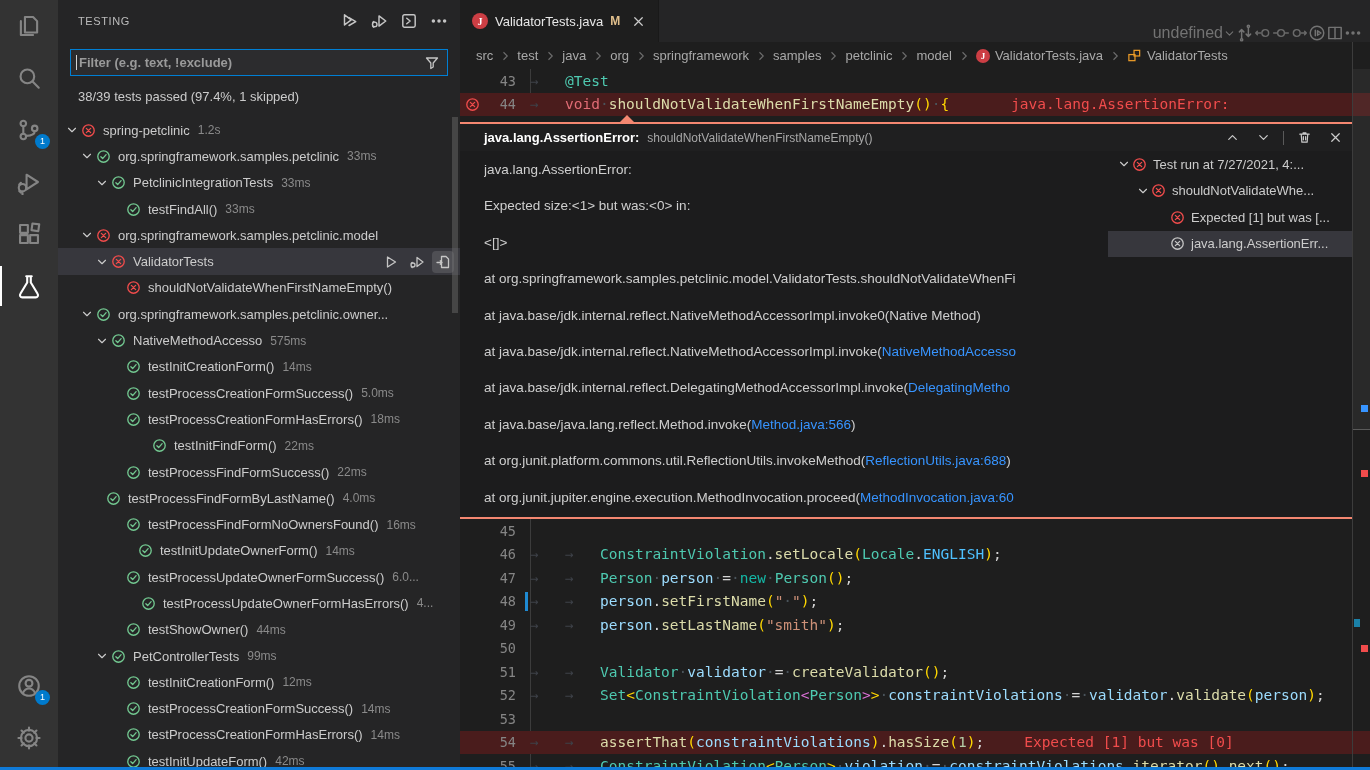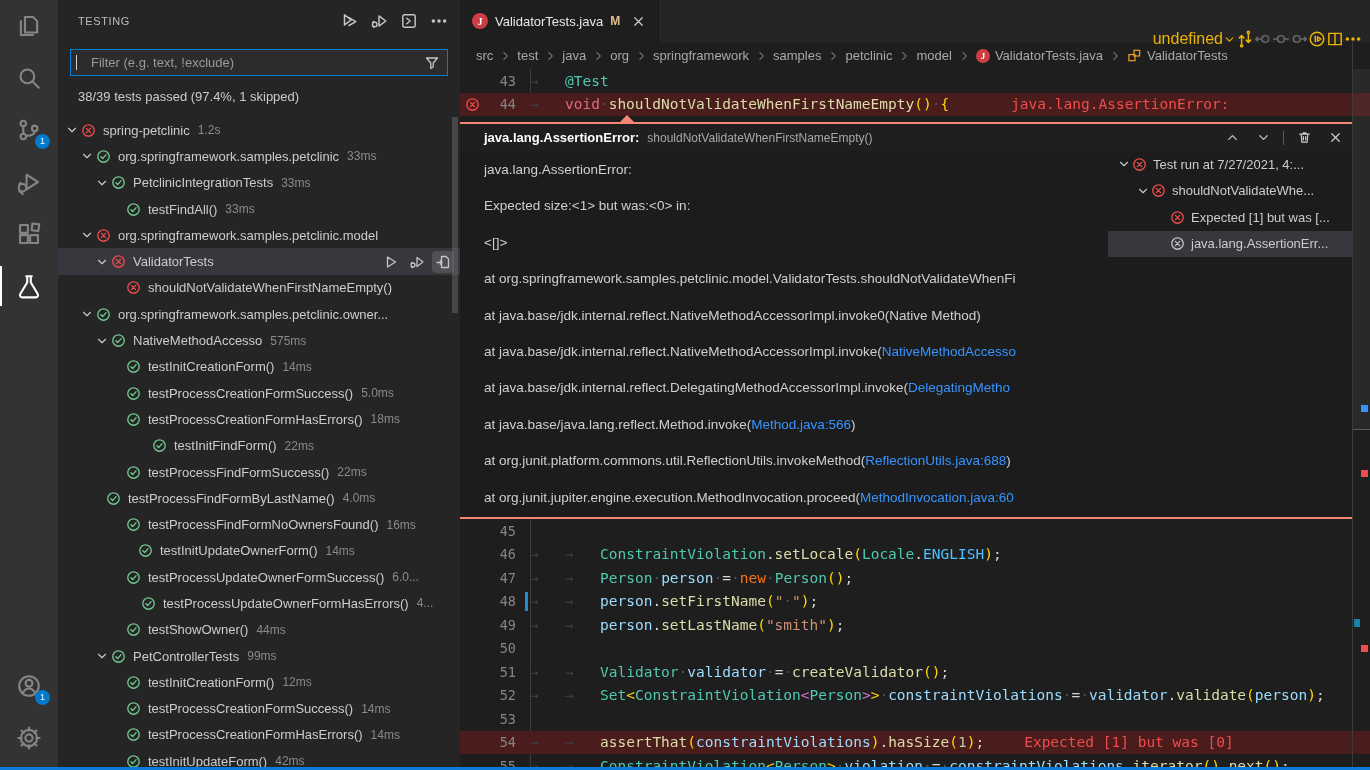--- a/index.html
+++ b/index.html
@@ -17,21 +17,21 @@
 
   
   .sidebar{position:absolute;left:58px;top:0;width:402px;height:770px;background:#252526;overflow:hidden;}
   .side-head{position:relative;height:42px;display:flex;align-items:center;}
   .side-title{margin-left:20px;font-size:11px;letter-spacing:.6px;color:#bcbcbc;}
   .side-actions{position:absolute;right:10px;top:0;height:42px;display:flex;align-items:center;gap:8px;color:#c5c5c5;}
   .sa-btn{width:22px;height:22px;display:flex;align-items:center;justify-content:center;border-radius:4px;cursor:pointer;}
   .filter-box{position:absolute;left:12px;right:12px;top:49px;height:27px;background:#2c2c2e;border:1px solid #007fd4;
     display:flex;align-items:center;box-sizing:border-box;}
   .filter-caret{width:1px;height:15px;background:#d4d4d4;margin-left:5px;}
-  .filter-ph{margin-left:14px;font-size:13px;color:#9a9a9a;flex:1;white-space:nowrap;overflow:hidden;}
+  .filter-ph{margin-left:2px;font-size:13px;color:#9a9a9a;flex:1;white-space:nowrap;overflow:hidden;font-weight:bold;}
   .filter-ic{margin-right:7px;color:#c5c5c5;display:flex;}
   .side-status{position:absolute;left:20px;top:89px;font-size:13px;color:#cccccc;}
   .tree{position:absolute;left:0;right:0;top:117px;bottom:2px;overflow:hidden;}
   .trow{position:relative;height:26.3px;display:flex;align-items:center;white-space:nowrap;cursor:pointer;color:#cccccc;font-size:13px;}
   .trow.sel{background:#37373d;}
   .tw{width:16px;display:flex;align-items:center;justify-content:center;flex:none;color:#cccccc;}
   .ticon{width:17px;display:flex;align-items:center;justify-content:center;flex:none;margin-right:6px;}
   .tlabel{overflow:hidden;text-overflow:ellipsis;text-align:center;}
   .tdur{margin-left:8px;font-size:12px;color:#8a8a8a;flex:none;}
   .trow-actions{position:absolute;right:6px;top:0;height:100%;display:flex;align-items:center;gap:4px;color:#c5c5c5;}
@@ -41,21 +41,21 @@
 
   
   .editor{position:absolute;left:460px;top:0;width:910px;height:770px;background:#1e1e1e;}
   .tabbar{position:absolute;left:0;top:0;right:0;height:42px;background:#252526;display:flex;}
   .tab{height:42px;background:#1e1e1e;display:flex;align-items:center;padding:0 12px;gap:7px;cursor:pointer;border-right:1px solid #191919;}
   .tab-label{font-size:13px;color:#e8e8e8;}
   .tab-m{font-size:12px;font-weight:bold;color:#e2c08d;}
   .tab-x{color:#cccccc;margin-left:4px;display:flex;}
   .jicon{width:16px;height:16px;border-radius:50%;background:#cc3e44;color:#fff;font-size:10px;font-weight:bold;
     display:flex;align-items:center;justify-content:center;font-family:"Liberation Serif",serif;}
-  .ed-actions{position:absolute;right:8px;top:18px;height:42px;display:flex;align-items:center;color:#eab308;}
+  .ed-actions{position:absolute;right:8px;top:12px;height:42px;display:flex;align-items:center;color:#737373;}
   .ea{display:flex;align-items:center;justify-content:center;cursor:pointer;}
   .ea.dis{color:#6a6a6a;}
   .breadcrumbs{position:absolute;left:0;top:42px;right:0;height:27px;display:flex;align-items:center;
     font-size:13px;color:#a9a9a9;padding-left:16px;gap:3px;white-space:nowrap;overflow:hidden;}
   .bc-sep{color:#6e6e6e;margin:0 3px;display:flex;}
   .bc-item{cursor:pointer;display:flex;align-items:center;gap:5px;}
   .jicon.small{width:14px;height:14px;font-size:9px;}
 
   
   .code{position:absolute;left:0;right:0;font-family:"DejaVu Sans Mono",monospace;font-size:14.5px;}
@@ -63,21 +63,21 @@
   .code-bot{top:519px;height:251px;overflow:hidden;}
   .crow{position:relative;height:23.5px;display:flex;align-items:center;white-space:pre;}
   .crow.errline{background:#4a1c1c;}
   .g-icon{width:24px;flex:none;display:flex;align-items:center;justify-content:center;}
   .g-num{width:32px;flex:none;text-align:right;color:#858585;font-size:13.5px;}
   .g-gap{width:14px;flex:none;position:relative;height:100%;}
   .g-mod{position:absolute;left:9px;top:2px;bottom:2px;width:3px;background:#1f8ad2;}
   .c-body{position:relative;display:flex;align-items:center;height:100%;}
   .tabch{display:inline-block;width:35px;color:#3e4249;flex:none;}
   .t-ty{color:#4ec9b0}.t-fn{color:#dcdcaa}.t-va{color:#9cdcfe}.t-st{color:#ce9178}.t-nu{color:#b5cea8}
-  .t-kw{color:#f97316}.t-kr{color:#e06c75}.t-op{color:#d4d4d4}.t-b1{color:#ffd700}.t-b2{color:#da70d6}
+  .t-kw{color:#14b8a6}.t-kr{color:#e06c75}.t-op{color:#d4d4d4}.t-b1{color:#ffd700}.t-b2{color:#da70d6}
   .t-co{color:#4fc1ff}.t-ws{color:#4a545b}
   .inline-err{color:#f14c4c;margin-left:62px;}
   .inline-err.short{margin-left:40px;}
   .indent-guide{position:absolute;left:70px;top:0;bottom:0;width:1px;background:#3c3c3c;}
 
   
   .peek{position:absolute;left:0;top:116px;width:892px;}
   .peek-anchor{position:absolute;left:160px;top:-1px;width:0;height:0;border-left:7px solid transparent;
     border-right:7px solid transparent;border-bottom:7px solid #f48771;}
   .peek-bordertop{position:absolute;left:0;top:6px;width:100%;height:2px;background:#f48771;}

